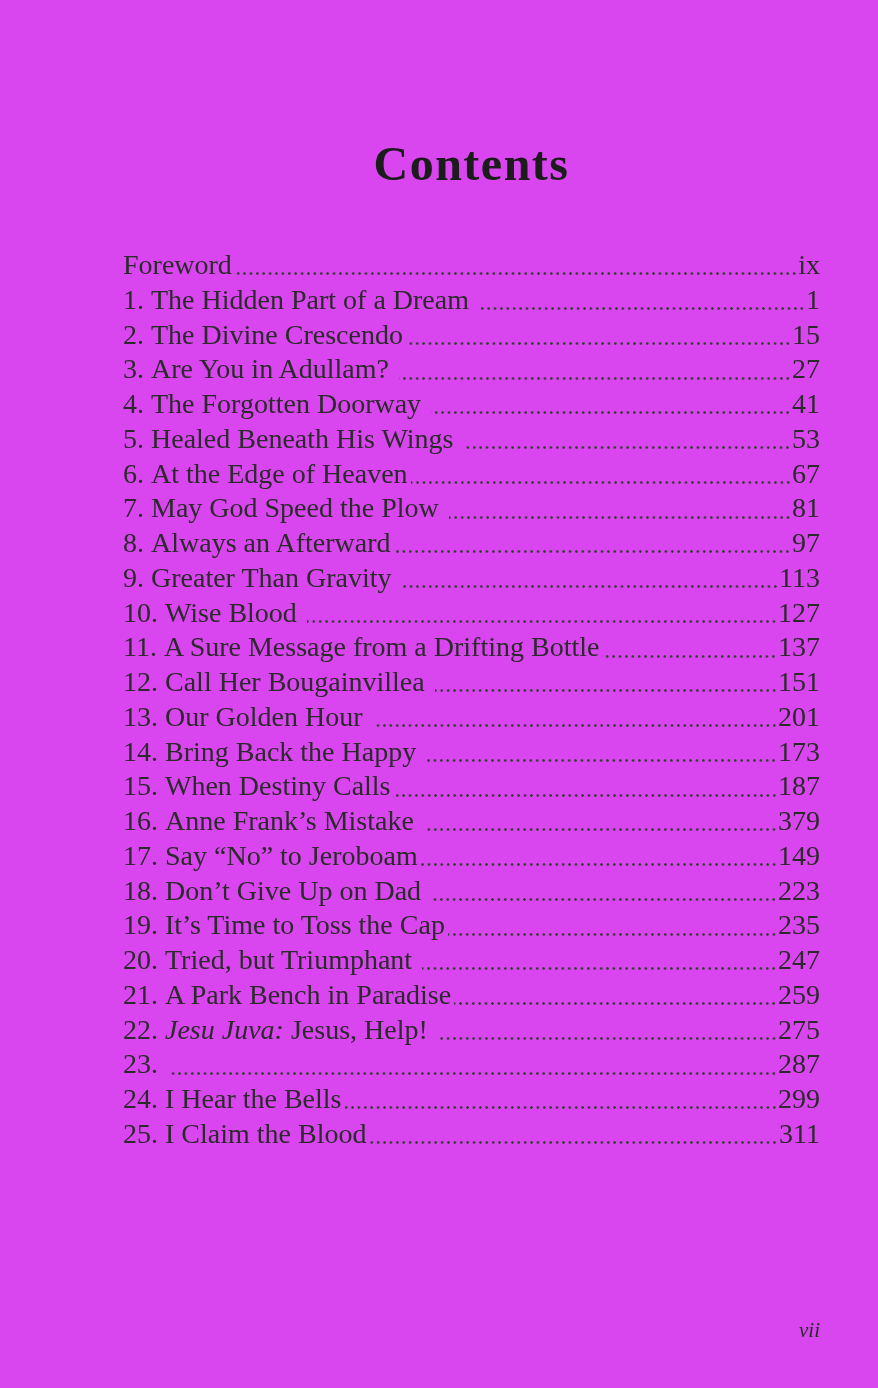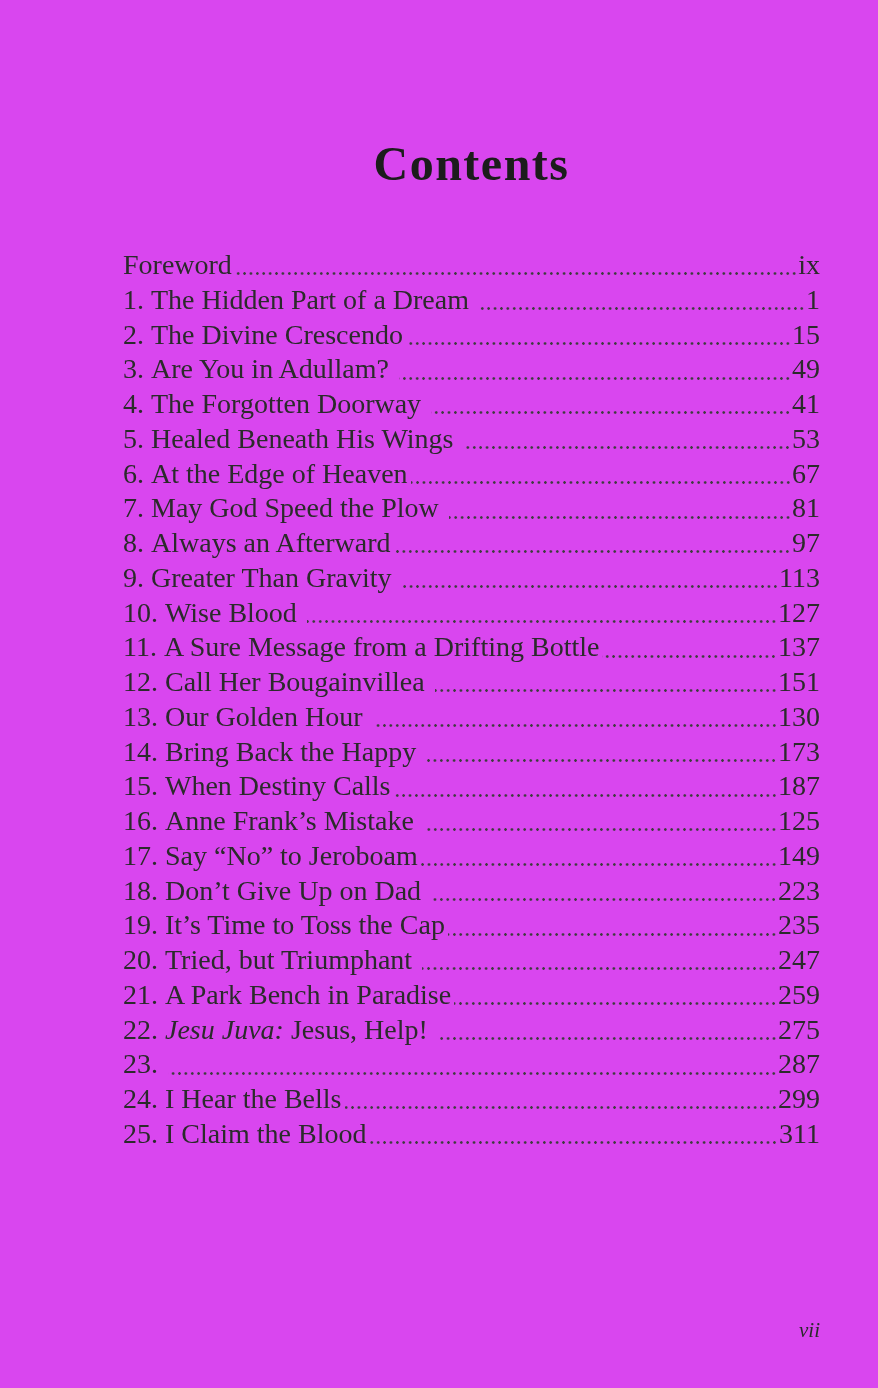--- a/index.html
+++ b/index.html
@@ -97,21 +97,21 @@
 
   <div class="toc-row">
     <span class="toc-num">2. </span><span class="toc-italic"></span><span class="toc-title">The Divine Crescendo</span>
     <span class="toc-leader"></span>
     <span class="toc-page">15</span>
   </div>
 
   <div class="toc-row">
     <span class="toc-num">3. </span><span class="toc-italic"></span><span class="toc-title">Are You in Adullam? </span>
     <span class="toc-leader"></span>
-    <span class="toc-page">49</span>
+    <span class="toc-page">27</span>
   </div>
 
   <div class="toc-row">
     <span class="toc-num">4. </span><span class="toc-italic"></span><span class="toc-title">The Forgotten Doorway </span>
     <span class="toc-leader"></span>
     <span class="toc-page">41</span>
   </div>
 
   <div class="toc-row">
     <span class="toc-num">5. </span><span class="toc-italic"></span><span class="toc-title">Healed Beneath His Wings </span>
@@ -157,39 +157,39 @@
 
   <div class="toc-row">
     <span class="toc-num">12. </span><span class="toc-italic"></span><span class="toc-title">Call Her Bougainvillea </span>
     <span class="toc-leader"></span>
     <span class="toc-page">151</span>
   </div>
 
   <div class="toc-row">
     <span class="toc-num">13. </span><span class="toc-italic"></span><span class="toc-title">Our Golden Hour </span>
     <span class="toc-leader"></span>
-    <span class="toc-page">130</span>
+    <span class="toc-page">201</span>
   </div>
 
   <div class="toc-row">
     <span class="toc-num">14. </span><span class="toc-italic"></span><span class="toc-title">Bring Back the Happy </span>
     <span class="toc-leader"></span>
     <span class="toc-page">173</span>
   </div>
 
   <div class="toc-row">
     <span class="toc-num">15. </span><span class="toc-italic"></span><span class="toc-title">When Destiny Calls</span>
     <span class="toc-leader"></span>
     <span class="toc-page">187</span>
   </div>
 
   <div class="toc-row">
     <span class="toc-num">16. </span><span class="toc-italic"></span><span class="toc-title">Anne Frank’s Mistake </span>
     <span class="toc-leader"></span>
-    <span class="toc-page">125</span>
+    <span class="toc-page">379</span>
   </div>
 
   <div class="toc-row">
     <span class="toc-num">17. </span><span class="toc-italic"></span><span class="toc-title">Say “No” to Jeroboam</span>
     <span class="toc-leader"></span>
     <span class="toc-page">149</span>
   </div>
 
   <div class="toc-row">
     <span class="toc-num">18. </span><span class="toc-italic"></span><span class="toc-title">Don’t Give Up on Dad </span>

